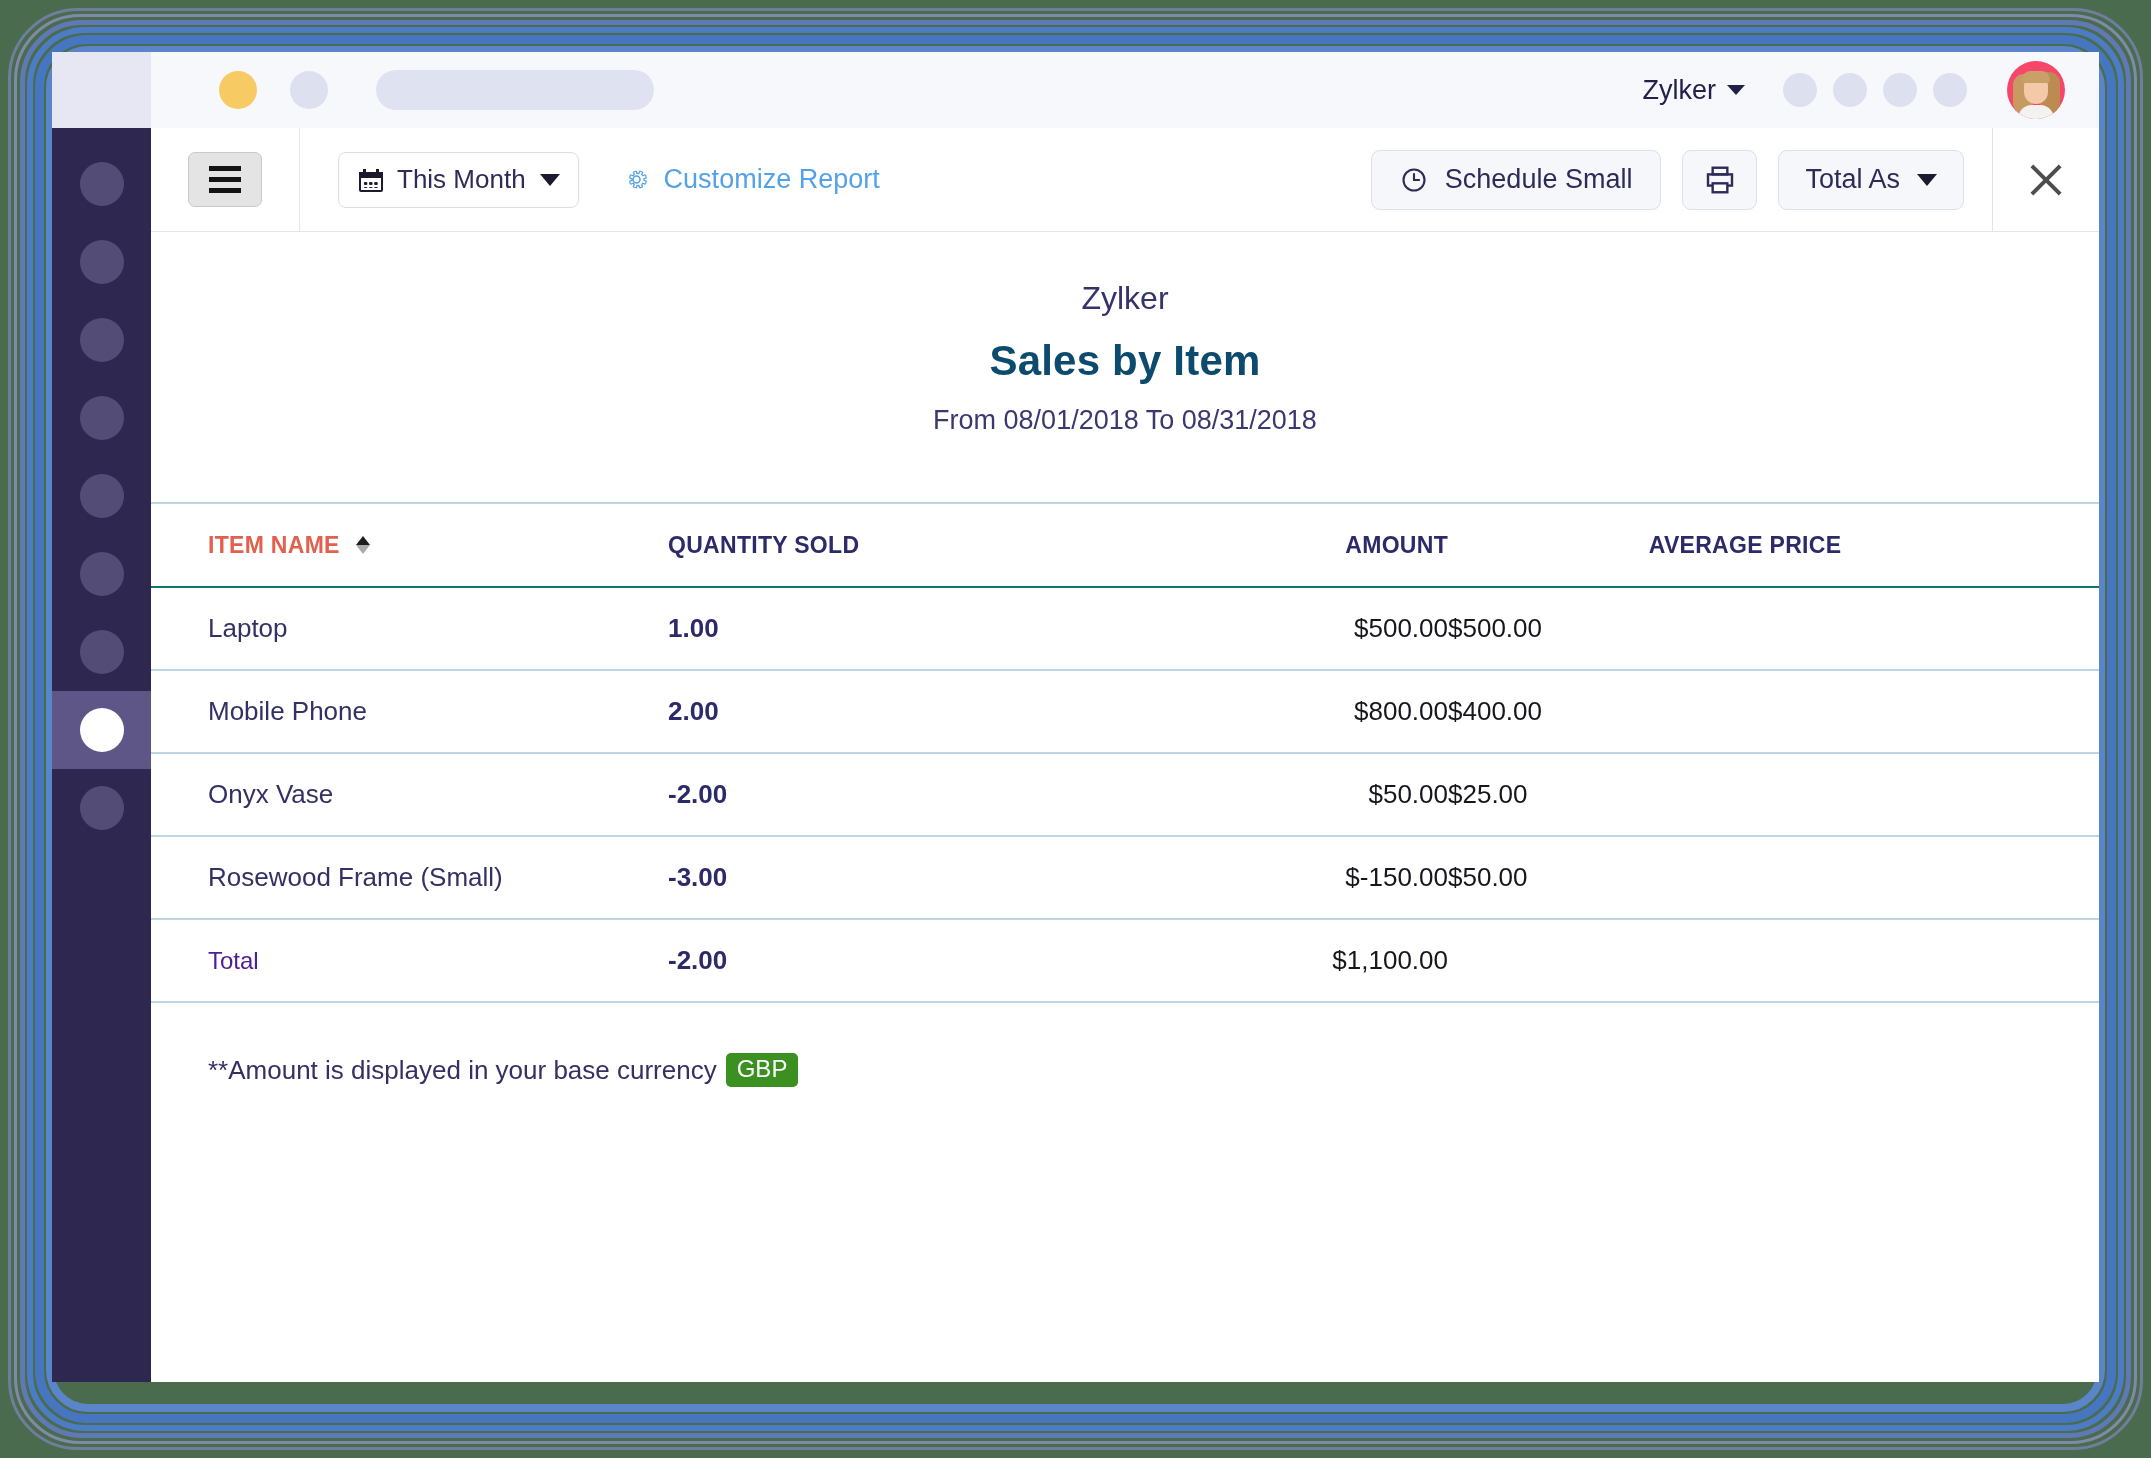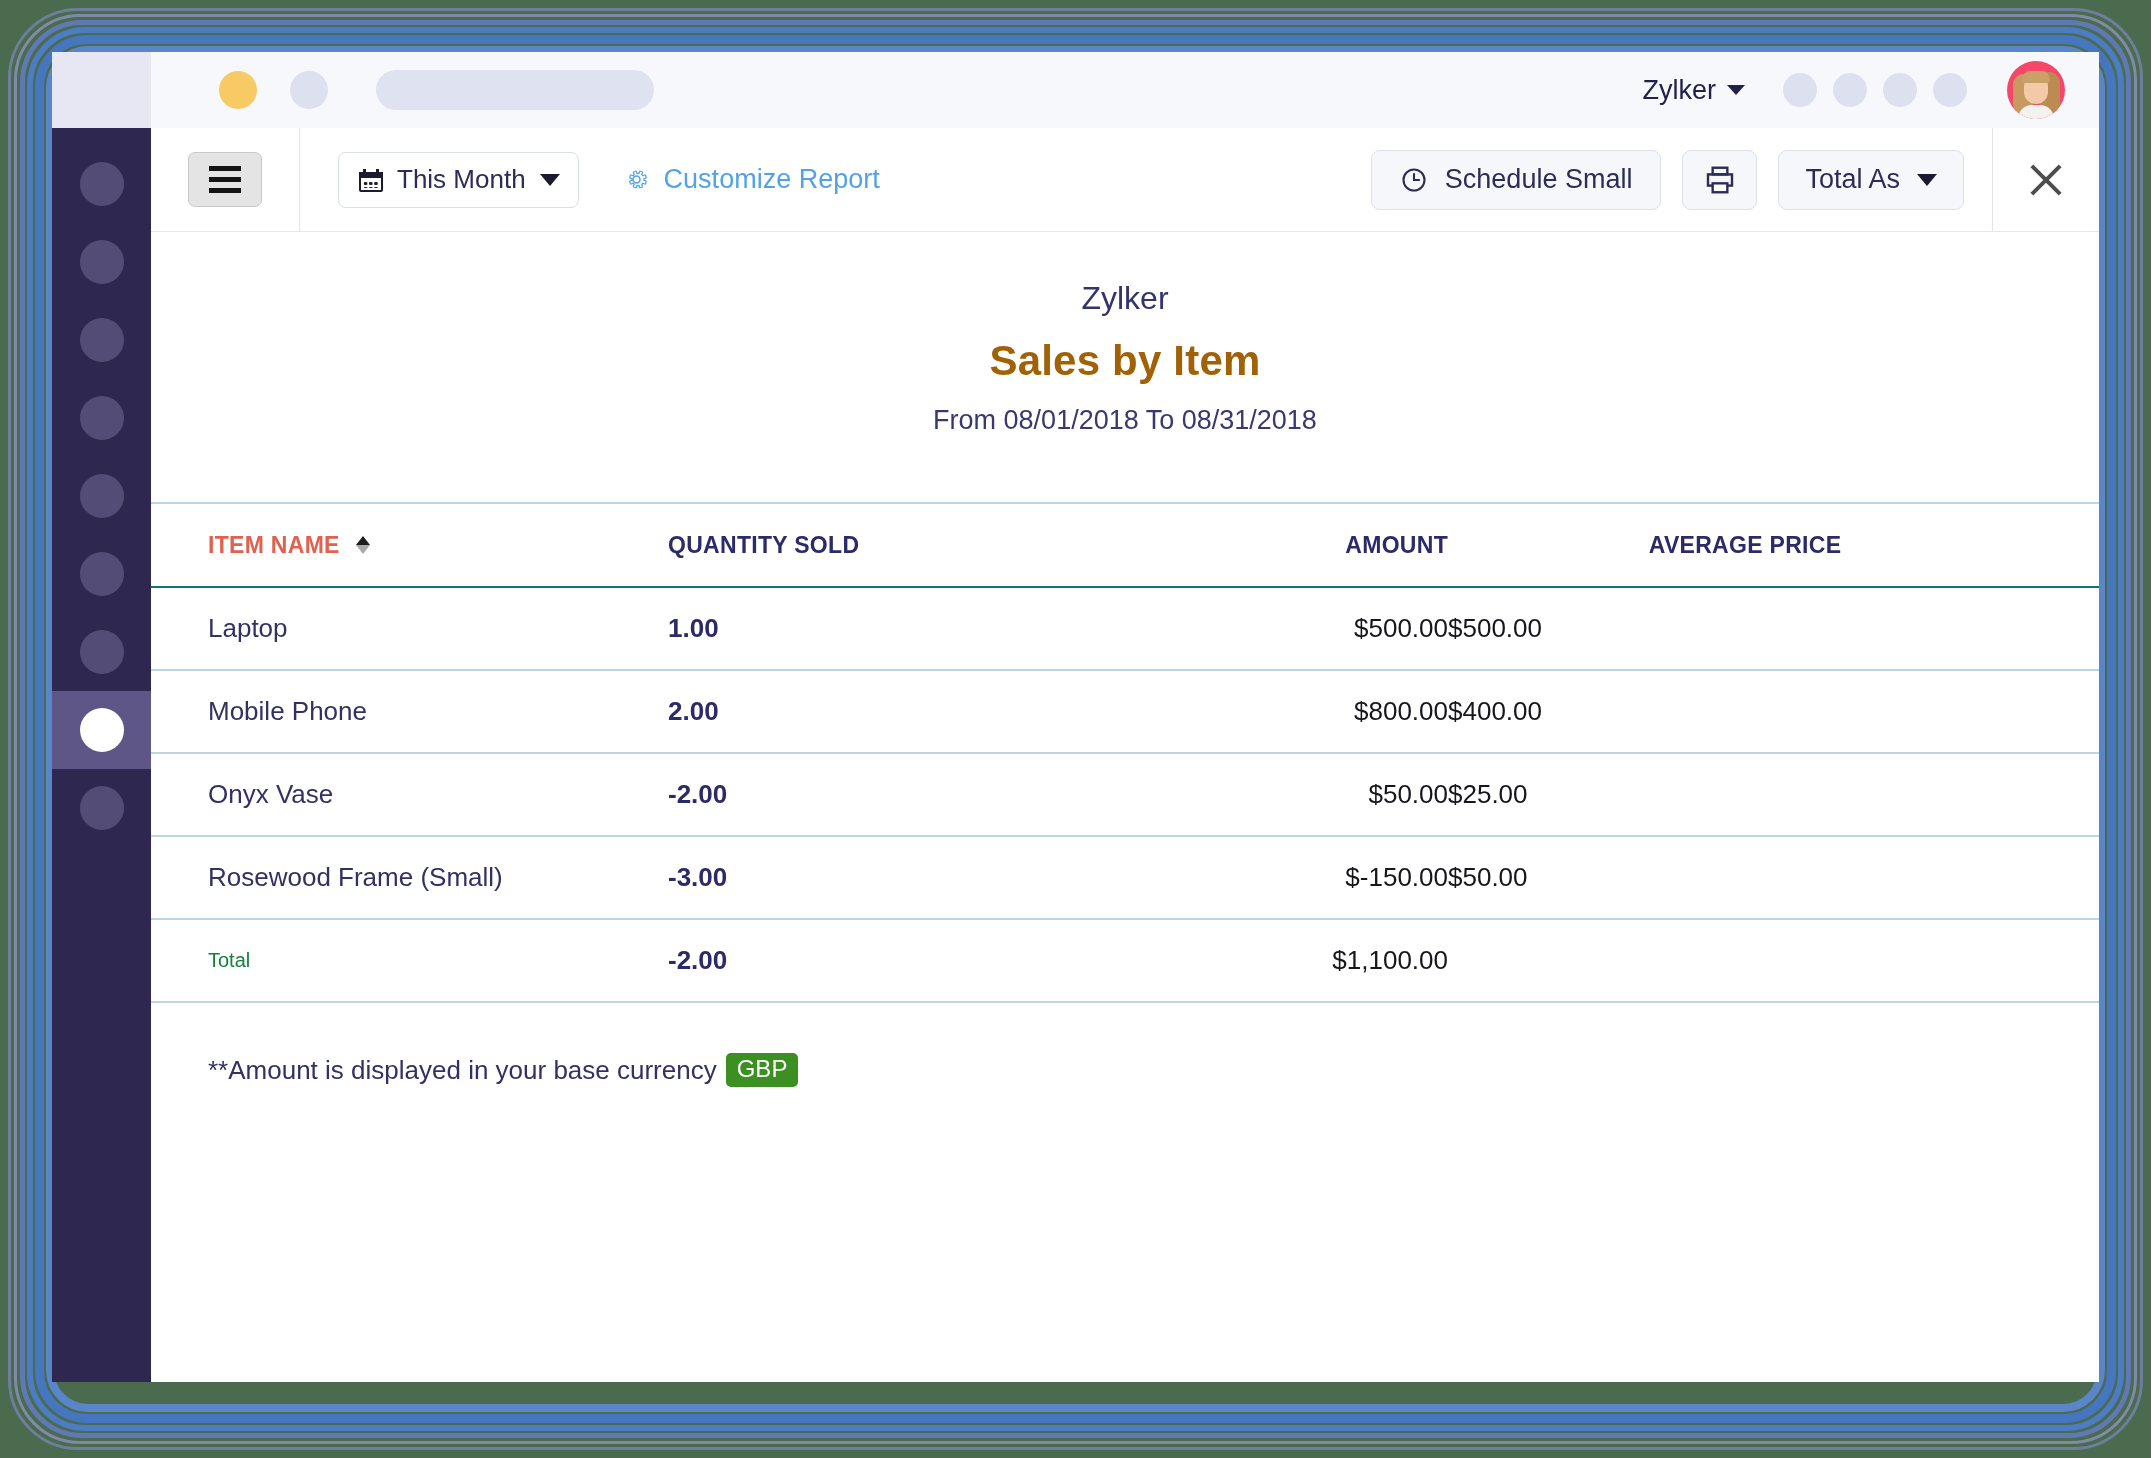--- a/index.html
+++ b/index.html
@@ -282,21 +282,21 @@
     padding-top: 48px;
   }
   #report-org {
     font-size: 32px;
     color: #35336b;
     margin-bottom: 20px;
   }
   #report-title {
     font-size: 42px;
     font-weight: bold;
-    color: #a16207;
+    color: #0c4a6e;
     margin-bottom: 20px;
     letter-spacing: 0.2px;
   }
   #report-range {
     font-size: 27px;
     color: #3a3870;
   }
 
   
   #report-table {
@@ -348,21 +348,21 @@
     border-left: 7.5px solid transparent;
     border-right: 7.5px solid transparent;
     border-top: 9px solid #a9a9a9;
   }
 
   #report-table tbody tr { height: 83px; border-radius: 14px; }
   #report-table tbody td { border-bottom: 2px solid #bcd6e5; }
   td.cell-item { font-size: 26px; color: #333163; }
   td.cell-qty  { font-size: 26px; color: #2c2a68; font-weight: bold; }
   td.cell-amt, td.cell-avg { font-size: 26px; color: #16161c; }
-  tr.total-row td.cell-item { font-size: 20px; color: #15803d; }
+  tr.total-row td.cell-item { font-size: 24px; color: #4c1d95; }
 
   #currency-note {
     margin-top: 50px;
     padding-left: 57px;
     display: flex;
     align-items: center;
     gap: 9px;
     font-size: 26px;
     color: #333163;
   }

